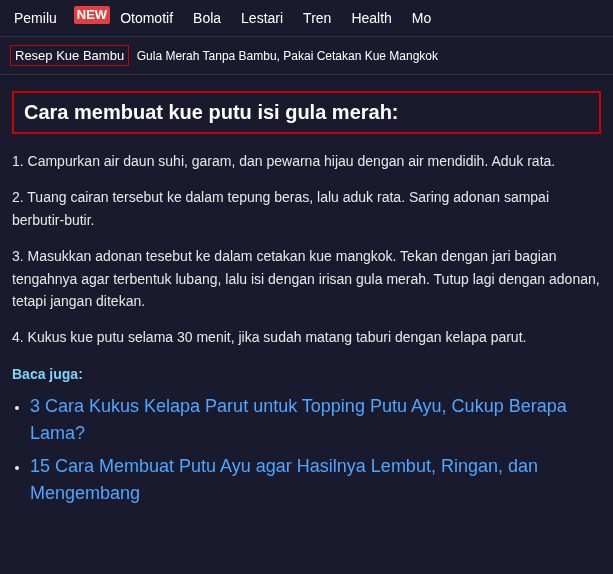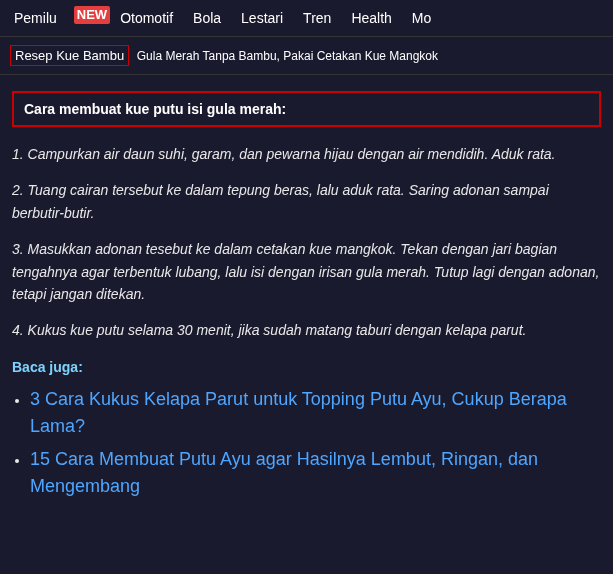--- a/index.html
+++ b/index.html
@@ -87,38 +87,37 @@
       text-overflow: ellipsis;
     }
 
     
     .main-content {
       background-color: #1a1a2e;
       padding: 16px 12px 20px 12px;
     }
 
     .section-heading {
-      font-size: 14px;
+      font-size: 20px;
       font-weight: bold;
       color: #ffffff;
       border: 2px solid #cc0000;
       padding: 8px 10px;
       margin-bottom: 16px;
       display: block;
     }
 
     .steps-container {
       font-size: 14px;
       line-height: 1.6;
       color: #e8e8e8;
     }
 
     .step-paragraph {
       margin-bottom: 14px;
-      font-style: italic;
     }
 
     .baca-juga-label {
       font-weight: bold;
       color: #7dd3fc;
       font-size: 14px;
       margin-bottom: 8px;
     }
 
     .baca-juga-list {

